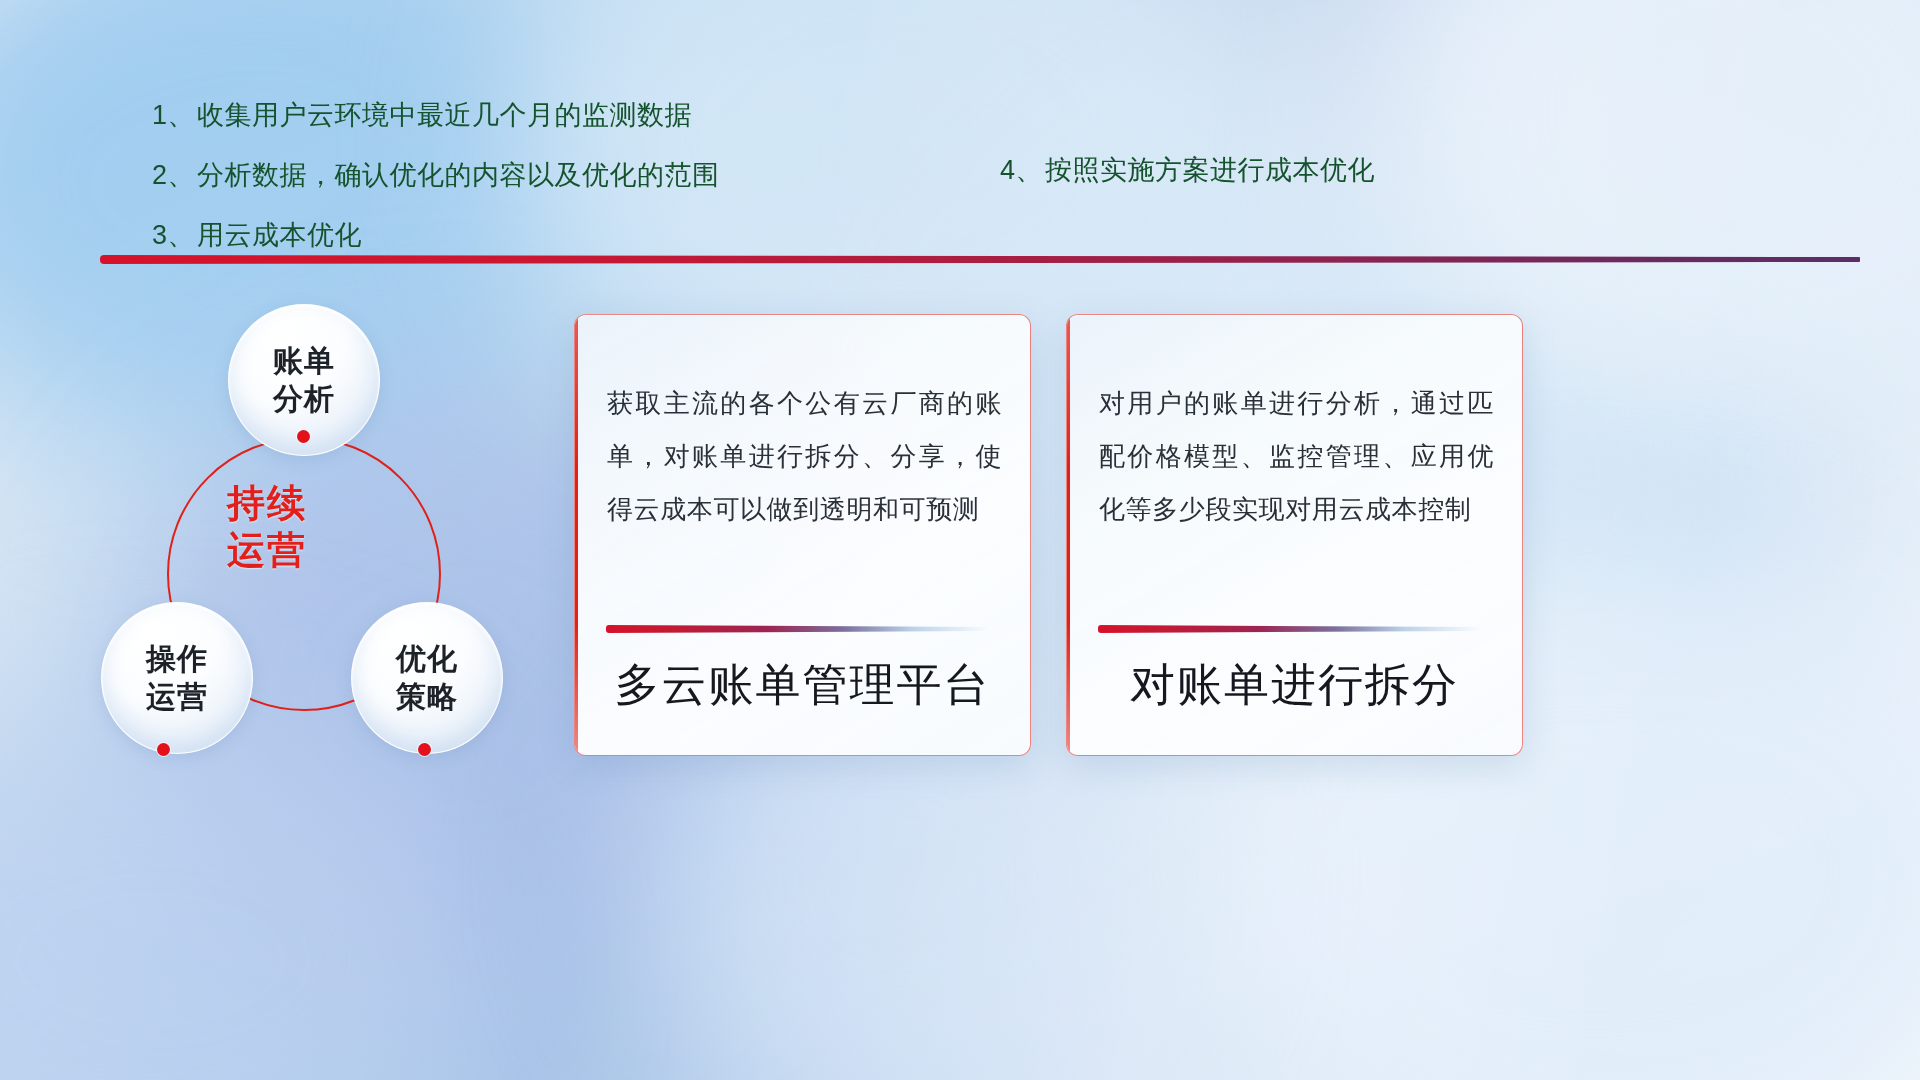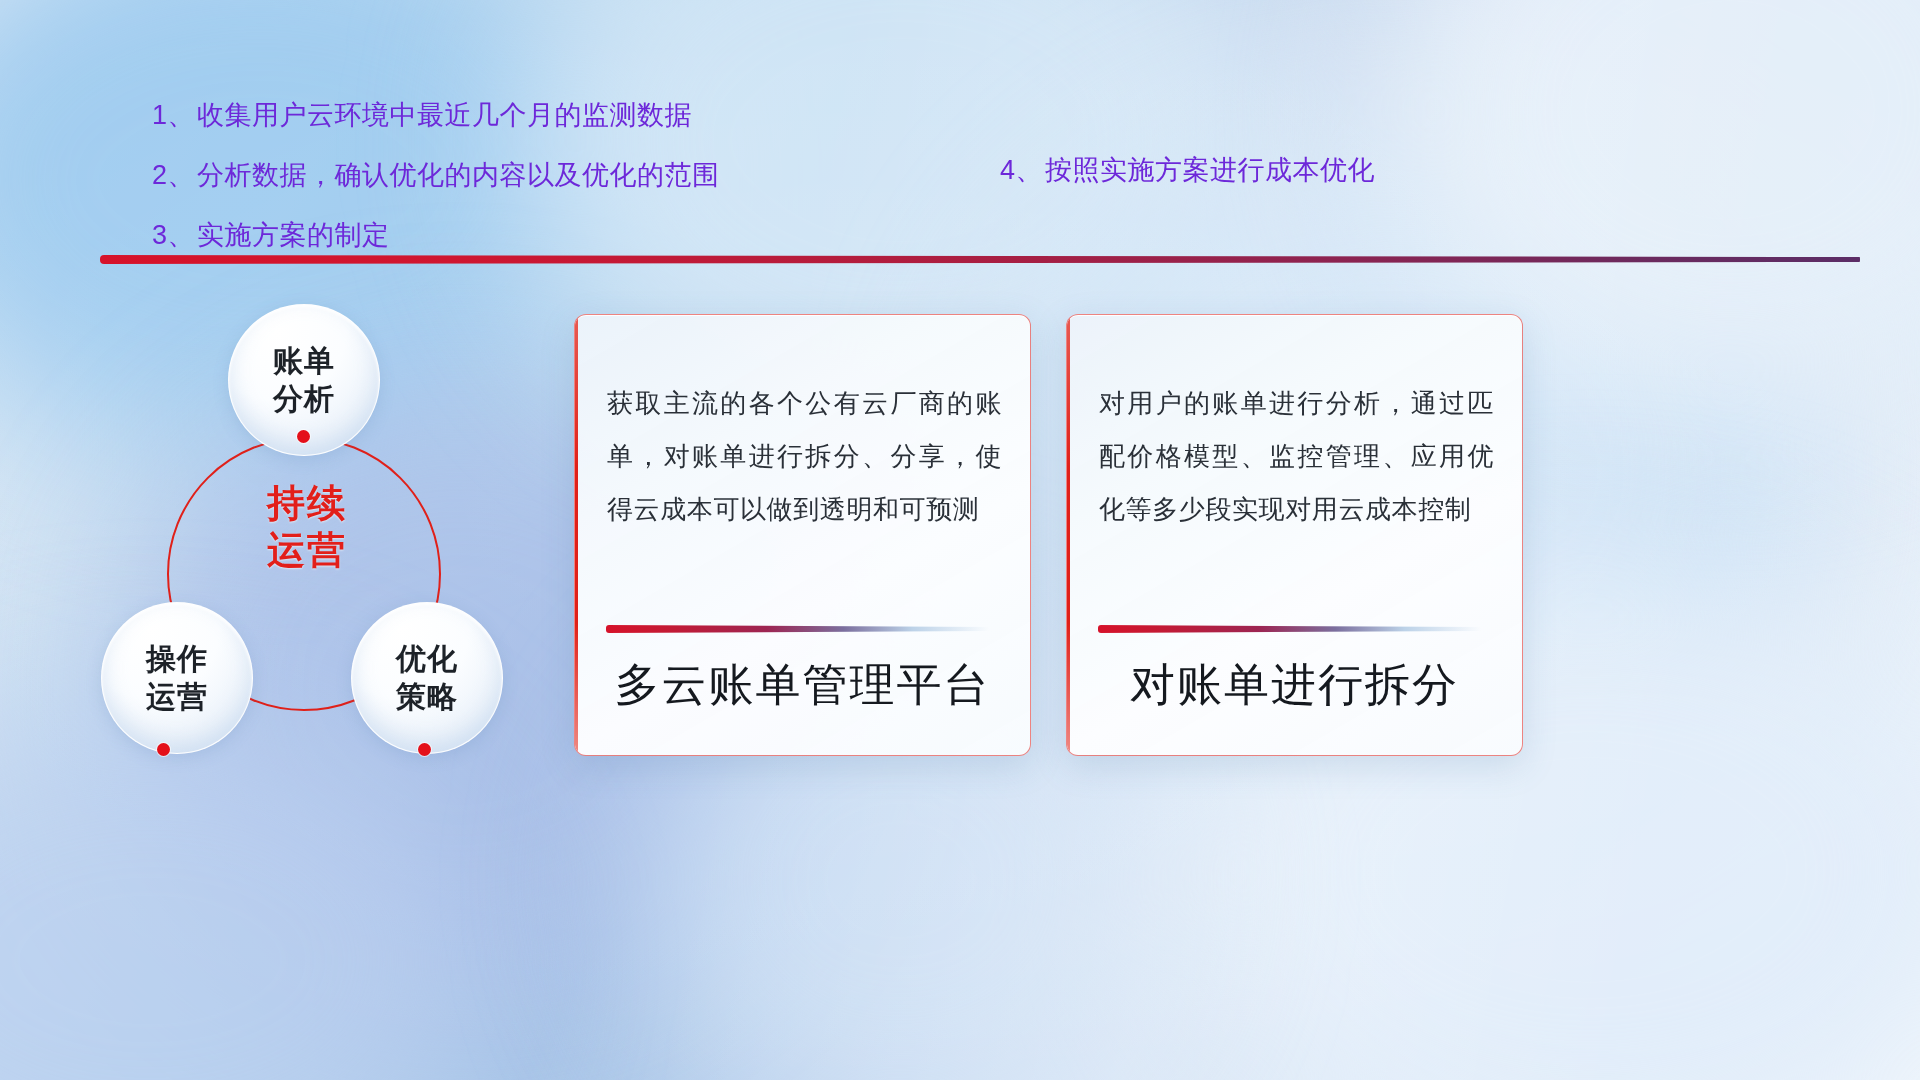--- a/index.html
+++ b/index.html
@@ -29,21 +29,21 @@
   .bg-sheen{
     position:absolute;inset:0;
     background:linear-gradient(100deg,rgba(255,255,255,0) 40%,rgba(255,255,255,.28) 62%,rgba(255,255,255,0) 86%);
   }
   .bg-vig{
     position:absolute;inset:0;
     background:radial-gradient(120% 95% at 50% 45%,rgba(255,255,255,.18) 0%,rgba(255,255,255,0) 60%);
   }
 
   
-  .list{position:absolute;color:#6d28d9;font-size:27px;letter-spacing:.5px;}
+  .list{position:absolute;color:#14532d;font-size:27px;letter-spacing:.5px;}
   .list .row{white-space:nowrap;margin-bottom:24px;}
   .list-left{left:152px;top:97px;}
   .list-right{left:1000px;top:152px;}
   .num{margin-right:2px;}
 
   
   .divider{
     position:absolute;left:100px;top:255px;width:1760px;height:9px;
   }
   .divider .bar{
@@ -74,21 +74,21 @@
   .bub-bl{left:26px;top:317px;width:150px;height:150px;}
   .bub-br{left:276px;top:317px;width:150px;height:150px;}
 
   .ring{
     position:absolute;left:92px;top:152px;width:274px;height:274px;
     border-radius:50%;border:2.5px solid #e02019;
     box-sizing:border-box;
   }
   .center-txt{
     position:absolute;left:152px;top:195px;width:160px;
-    text-align:center;color:#e21f1a;font-weight:bold;font-size:38px;line-height:1.24;
+    text-align:left;color:#e21f1a;font-weight:bold;font-size:38px;line-height:1.24;
     letter-spacing:2px;text-shadow:0 1px 2px rgba(255,255,255,.6);
   }
   .dot{
     position:absolute;width:13px;height:13px;border-radius:50%;
     background:#e4101a;box-shadow:0 0 0 1px rgba(255,255,255,.6);
   }
   .dot-top{left:222px;top:145px;}
   .dot-bl{left:82px;top:458px;}
   .dot-br{left:343px;top:458px;}
 
@@ -145,21 +145,21 @@
   <div class="bg-vig"></div>
 
   <div class="list list-left">
     <div class="row">
       <span class="num">1、</span><span>收集用户云环境中最近几个月的监测数据</span>
     </div>
     <div class="row">
       <span class="num">2、</span><span>分析数据，确认优化的内容以及优化的范围</span>
     </div>
     <div class="row">
-      <span class="num">3、</span><span>实施方案的制定</span>
+      <span class="num">3、</span><span>用云成本优化</span>
     </div>
   </div>
 
   <div class="list list-right">
     <div class="row">
       <span class="num">4、</span><span>按照实施方案进行成本优化</span>
     </div>
   </div>
 
   <div class="divider">

